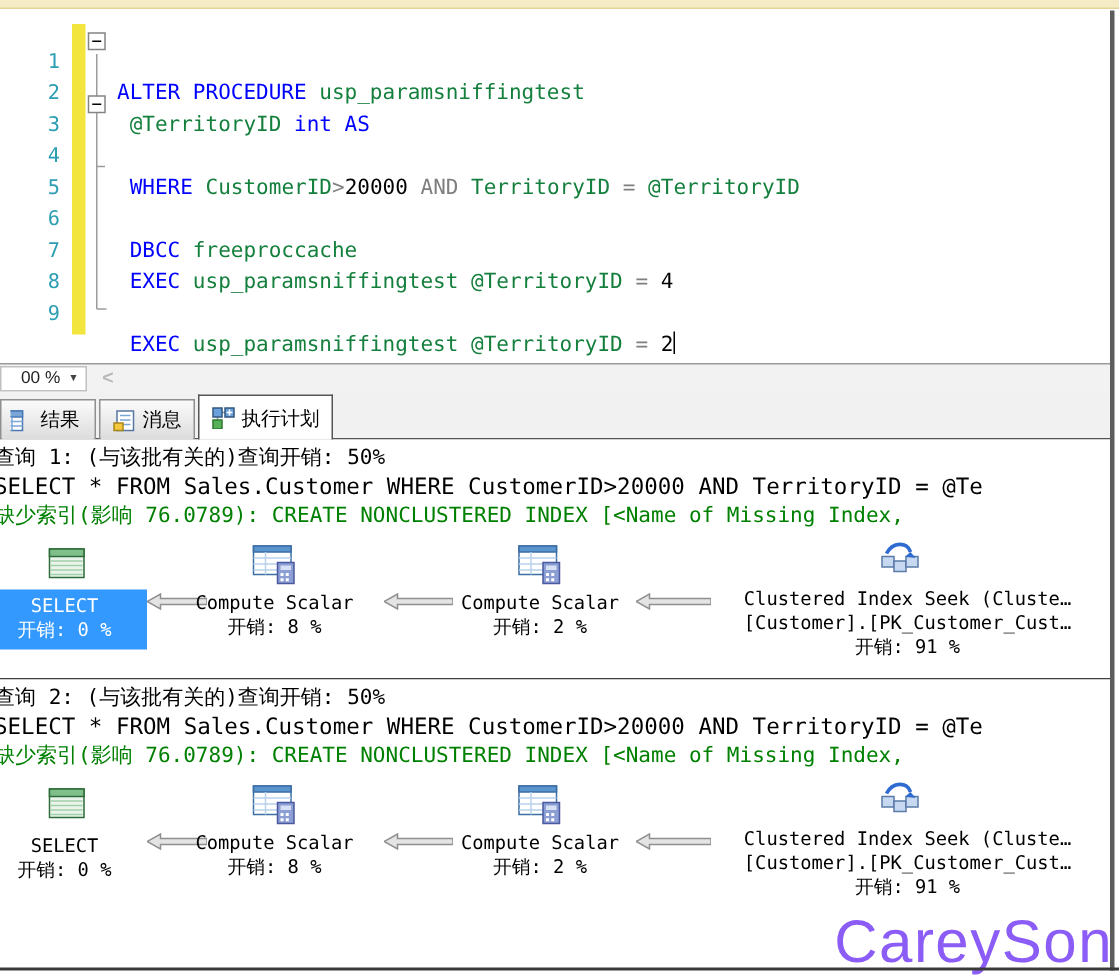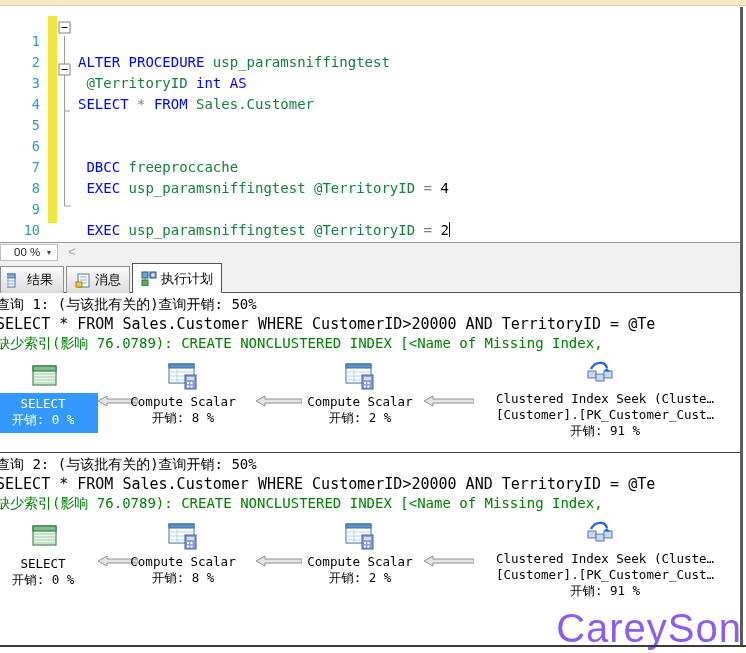--- a/index.html
+++ b/index.html
@@ -97,45 +97,42 @@
     <div class="ed-line" style="top:3px">
       <span class="lnum">1</span>
       <span class="lcode"><span class="kw">ALTER PROCEDURE </span><span class="obj">usp_paramsniffingtest</span></span>
     </div>
     <div class="ed-line" style="top:24px">
       <span class="lnum">2</span>
       <span class="lcode"><span class="obj"> @TerritoryID </span><span class="kw">int </span><span class="kw">AS</span></span>
     </div>
     <div class="ed-line" style="top:45px">
       <span class="lnum">3</span>
-      <span class="lcode"><span class="kw">SELECT </span><span class="op">* </span><span class="kw">FROM </span><span class="obj">Sales.Customer</span></span>
     </div>
     <div class="ed-line" style="top:66px">
       <span class="lnum">4</span>
+      <span class="lcode"><span class="kw"> WHERE </span><span class="obj">CustomerID</span><span class="op">&gt;</span><span class="num">20000 </span><span class="op">AND </span><span class="obj">TerritoryID </span><span class="op">= </span><span class="obj">@TerritoryID</span></span>
     </div>
     <div class="ed-line" style="top:87px">
       <span class="lnum">5</span>
     </div>
     <div class="ed-line" style="top:108px">
       <span class="lnum">6</span>
       <span class="lcode"><span class="kw"> DBCC </span><span class="obj">freeproccache</span></span>
     </div>
     <div class="ed-line" style="top:129px">
       <span class="lnum">7</span>
       <span class="lcode"><span class="kw"> EXEC </span><span class="obj">usp_paramsniffingtest </span><span class="obj">@TerritoryID </span><span class="op">= </span><span class="num">4</span></span>
     </div>
     <div class="ed-line" style="top:150px">
       <span class="lnum">8</span>
     </div>
     <div class="ed-line" style="top:171px">
       <span class="lnum">9</span>
       <span class="lcode"><span class="kw"> EXEC </span><span class="obj">usp_paramsniffingtest </span><span class="obj">@TerritoryID </span><span class="op">= </span><span class="num">2</span><span class="caret"></span></span>
-    </div>
-    <div class="ed-line" style="top:192px">
-      <span class="lnum">10</span>
     </div>
   </div>
 
   <div id="right-border" class="abs"></div>
 
   <div id="zoom-row" class="abs"></div>
   <div id="zoom-combo" class="abs">
     <span>00 %</span>
     <span class="dd">▼</span>
   </div>

